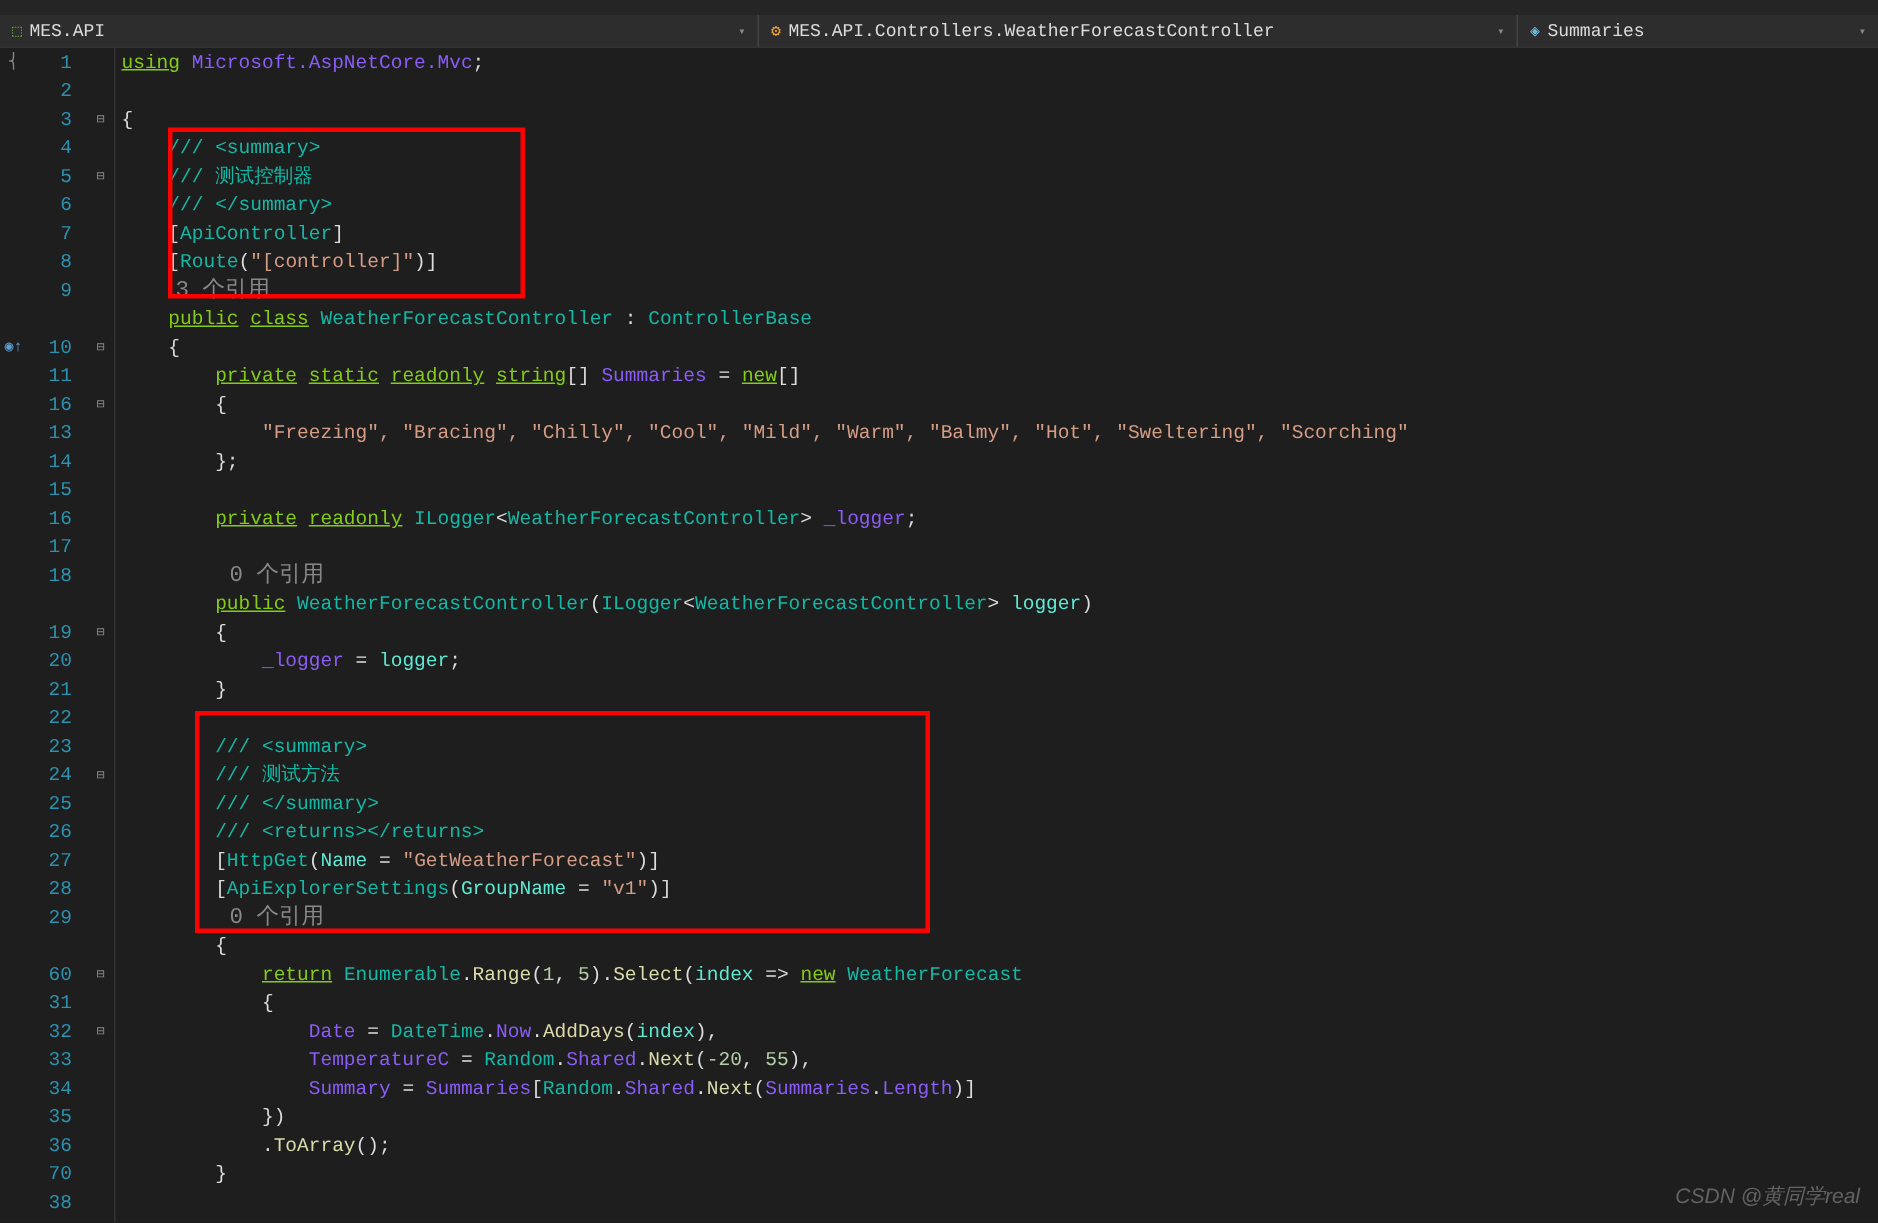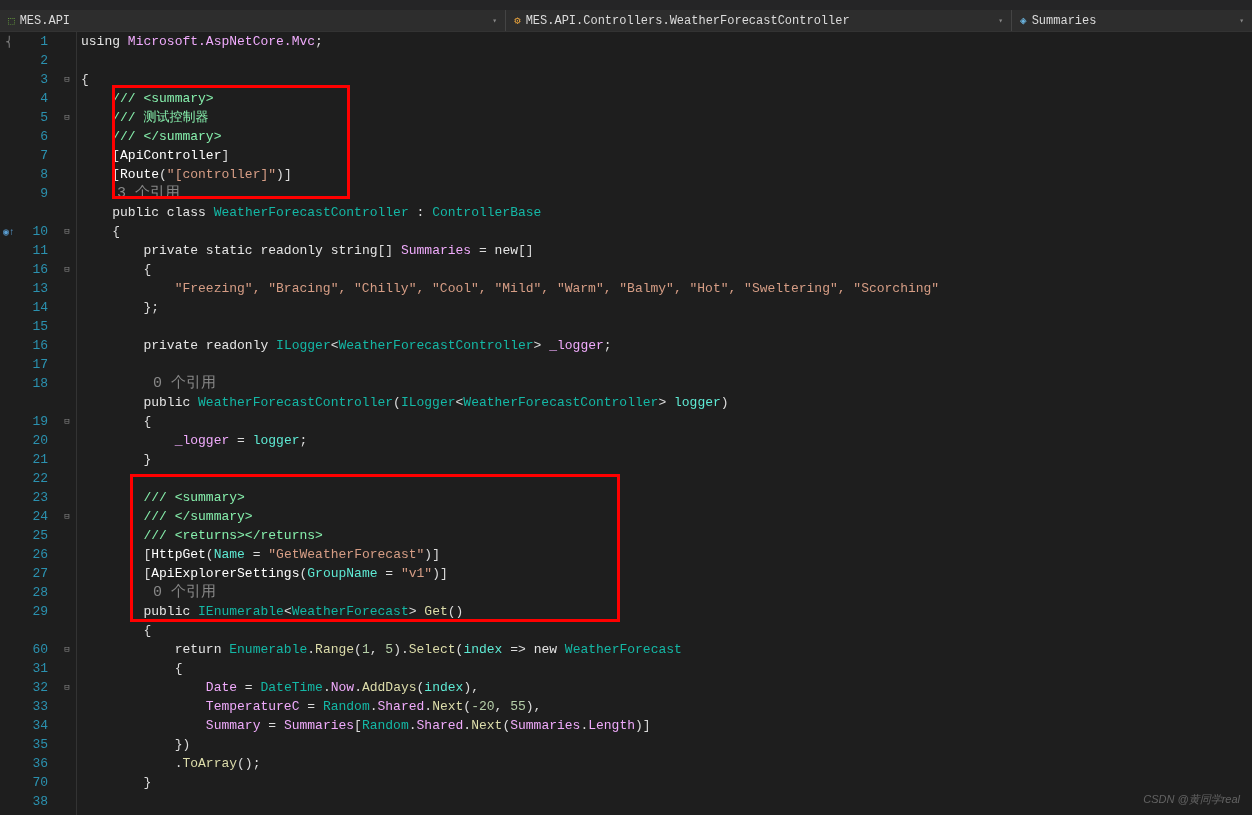--- a/index.html
+++ b/index.html
@@ -105,31 +105,31 @@
       line-height: 19px;
       padding-left: 4px;
       white-space: pre;
       position: relative;
     }
     .code-line.ref {
       font-size: 15px;
       color: #888;
     }
     
-    .kw { color: #e5e5e5; }
+    .kw { color: #84cc16; text-decoration: underline; }
     .type { color: #14b8a6; }
     .str { color: #d69d85; }
-    .comment { color: #86efac; }
+    .comment { color: #14b8a6; }
     .method { color: #dcdcaa; }
-    .field { color: #f0abfc; }
+    .field { color: #8b5cf6; }
     .param { color: #5eead4; }
     .num { color: #b5cea8; }
     .punct { color: #dcdcdc; }
     .op { color: #dcdcdc; }
-    .attr { color: #ffffff; }
+    .attr { color: #14b8a6; }
     
     
     .red-box {
       position: absolute;
       border: 3px solid #ff0000;
       pointer-events: none;
       z-index: 10;
     }
     .red-box-1 {
       top: 85px;
@@ -142,21 +142,21 @@
       left: 130px;
       width: 490px;
       height: 148px;
     }
     
     .watermark {
       position: absolute;
       bottom: 8px;
       right: 12px;
       color: rgba(200,200,200,0.4);
-      font-size: 11px;
+      font-size: 14px;
       font-family: sans-serif;
       font-style: italic;
     }
   </style>
 </head>
 <body>
 
 <div class="tab-bar"></div>
 
 <div class="nav-bar">
@@ -311,26 +311,26 @@
     <div class="code-line"></div>
     <div class="code-line">        <span class="kw">private</span> <span class="kw">readonly</span> <span class="type">ILogger</span><span class="punct">&lt;</span><span class="type">WeatherForecastController</span><span class="punct">&gt;</span> <span class="field">_logger</span><span class="punct">;</span></div>
     <div class="code-line"></div>
     <div class="code-line ref">        <span>0 个引用</span></div>
     <div class="code-line">        <span class="kw">public</span> <span class="type">WeatherForecastController</span><span class="punct">(</span><span class="type">ILogger</span><span class="punct">&lt;</span><span class="type">WeatherForecastController</span><span class="punct">&gt;</span> <span class="param">logger</span><span class="punct">)</span></div>
     <div class="code-line">        <span class="punct">{</span></div>
     <div class="code-line">            <span class="field">_logger</span> <span class="op">=</span> <span class="param">logger</span><span class="punct">;</span></div>
     <div class="code-line">        <span class="punct">}</span></div>
     <div class="code-line"></div>
     <div class="code-line">        <span class="comment">/// &lt;summary&gt;</span></div>
+    <div class="code-line">        <span class="comment">/// 测试方法</span></div>
     <div class="code-line">        <span class="comment">/// &lt;/summary&gt;</span></div>
     <div class="code-line">        <span class="comment">/// &lt;returns&gt;&lt;/returns&gt;</span></div>
     <div class="code-line">        <span class="punct">[</span><span class="attr">HttpGet</span><span class="punct">(</span><span class="param">Name</span> <span class="op">=</span> <span class="str">"GetWeatherForecast"</span><span class="punct">)]</span></div>
     <div class="code-line">        <span class="punct">[</span><span class="attr">ApiExplorerSettings</span><span class="punct">(</span><span class="param">GroupName</span> <span class="op">=</span> <span class="str">"v1"</span><span class="punct">)]</span></div>
     <div class="code-line ref">        <span>0 个引用</span></div>
-    <div class="code-line">        <span class="kw">public</span> <span class="type">IEnumerable</span><span class="punct">&lt;</span><span class="type">WeatherForecast</span><span class="punct">&gt;</span> <span class="method">Get</span><span class="punct">()</span></div>
     <div class="code-line">        <span class="punct">{</span></div>
     <div class="code-line">            <span class="kw">return</span> <span class="type">Enumerable</span><span class="punct">.</span><span class="method">Range</span><span class="punct">(</span><span class="num">1</span><span class="punct">, </span><span class="num">5</span><span class="punct">).</span><span class="method">Select</span><span class="punct">(</span><span class="param">index</span> <span class="op">=&gt;</span> <span class="kw">new</span> <span class="type">WeatherForecast</span></div>
     <div class="code-line">            <span class="punct">{</span></div>
     <div class="code-line">                <span class="field">Date</span> <span class="op">=</span> <span class="type">DateTime</span><span class="punct">.</span><span class="field">Now</span><span class="punct">.</span><span class="method">AddDays</span><span class="punct">(</span><span class="param">index</span><span class="punct">),</span></div>
     <div class="code-line">                <span class="field">TemperatureC</span> <span class="op">=</span> <span class="type">Random</span><span class="punct">.</span><span class="field">Shared</span><span class="punct">.</span><span class="method">Next</span><span class="punct">(</span><span class="num">-20</span><span class="punct">, </span><span class="num">55</span><span class="punct">),</span></div>
     <div class="code-line">                <span class="field">Summary</span> <span class="op">=</span> <span class="field">Summaries</span><span class="punct">[</span><span class="type">Random</span><span class="punct">.</span><span class="field">Shared</span><span class="punct">.</span><span class="method">Next</span><span class="punct">(</span><span class="field">Summaries</span><span class="punct">.</span><span class="field">Length</span><span class="punct">)]</span></div>
     <div class="code-line">            <span class="punct">})</span></div>
     <div class="code-line">            <span class="punct">.</span><span class="method">ToArray</span><span class="punct">();</span></div>
     <div class="code-line">        <span class="punct">}</span></div>
   </div>

